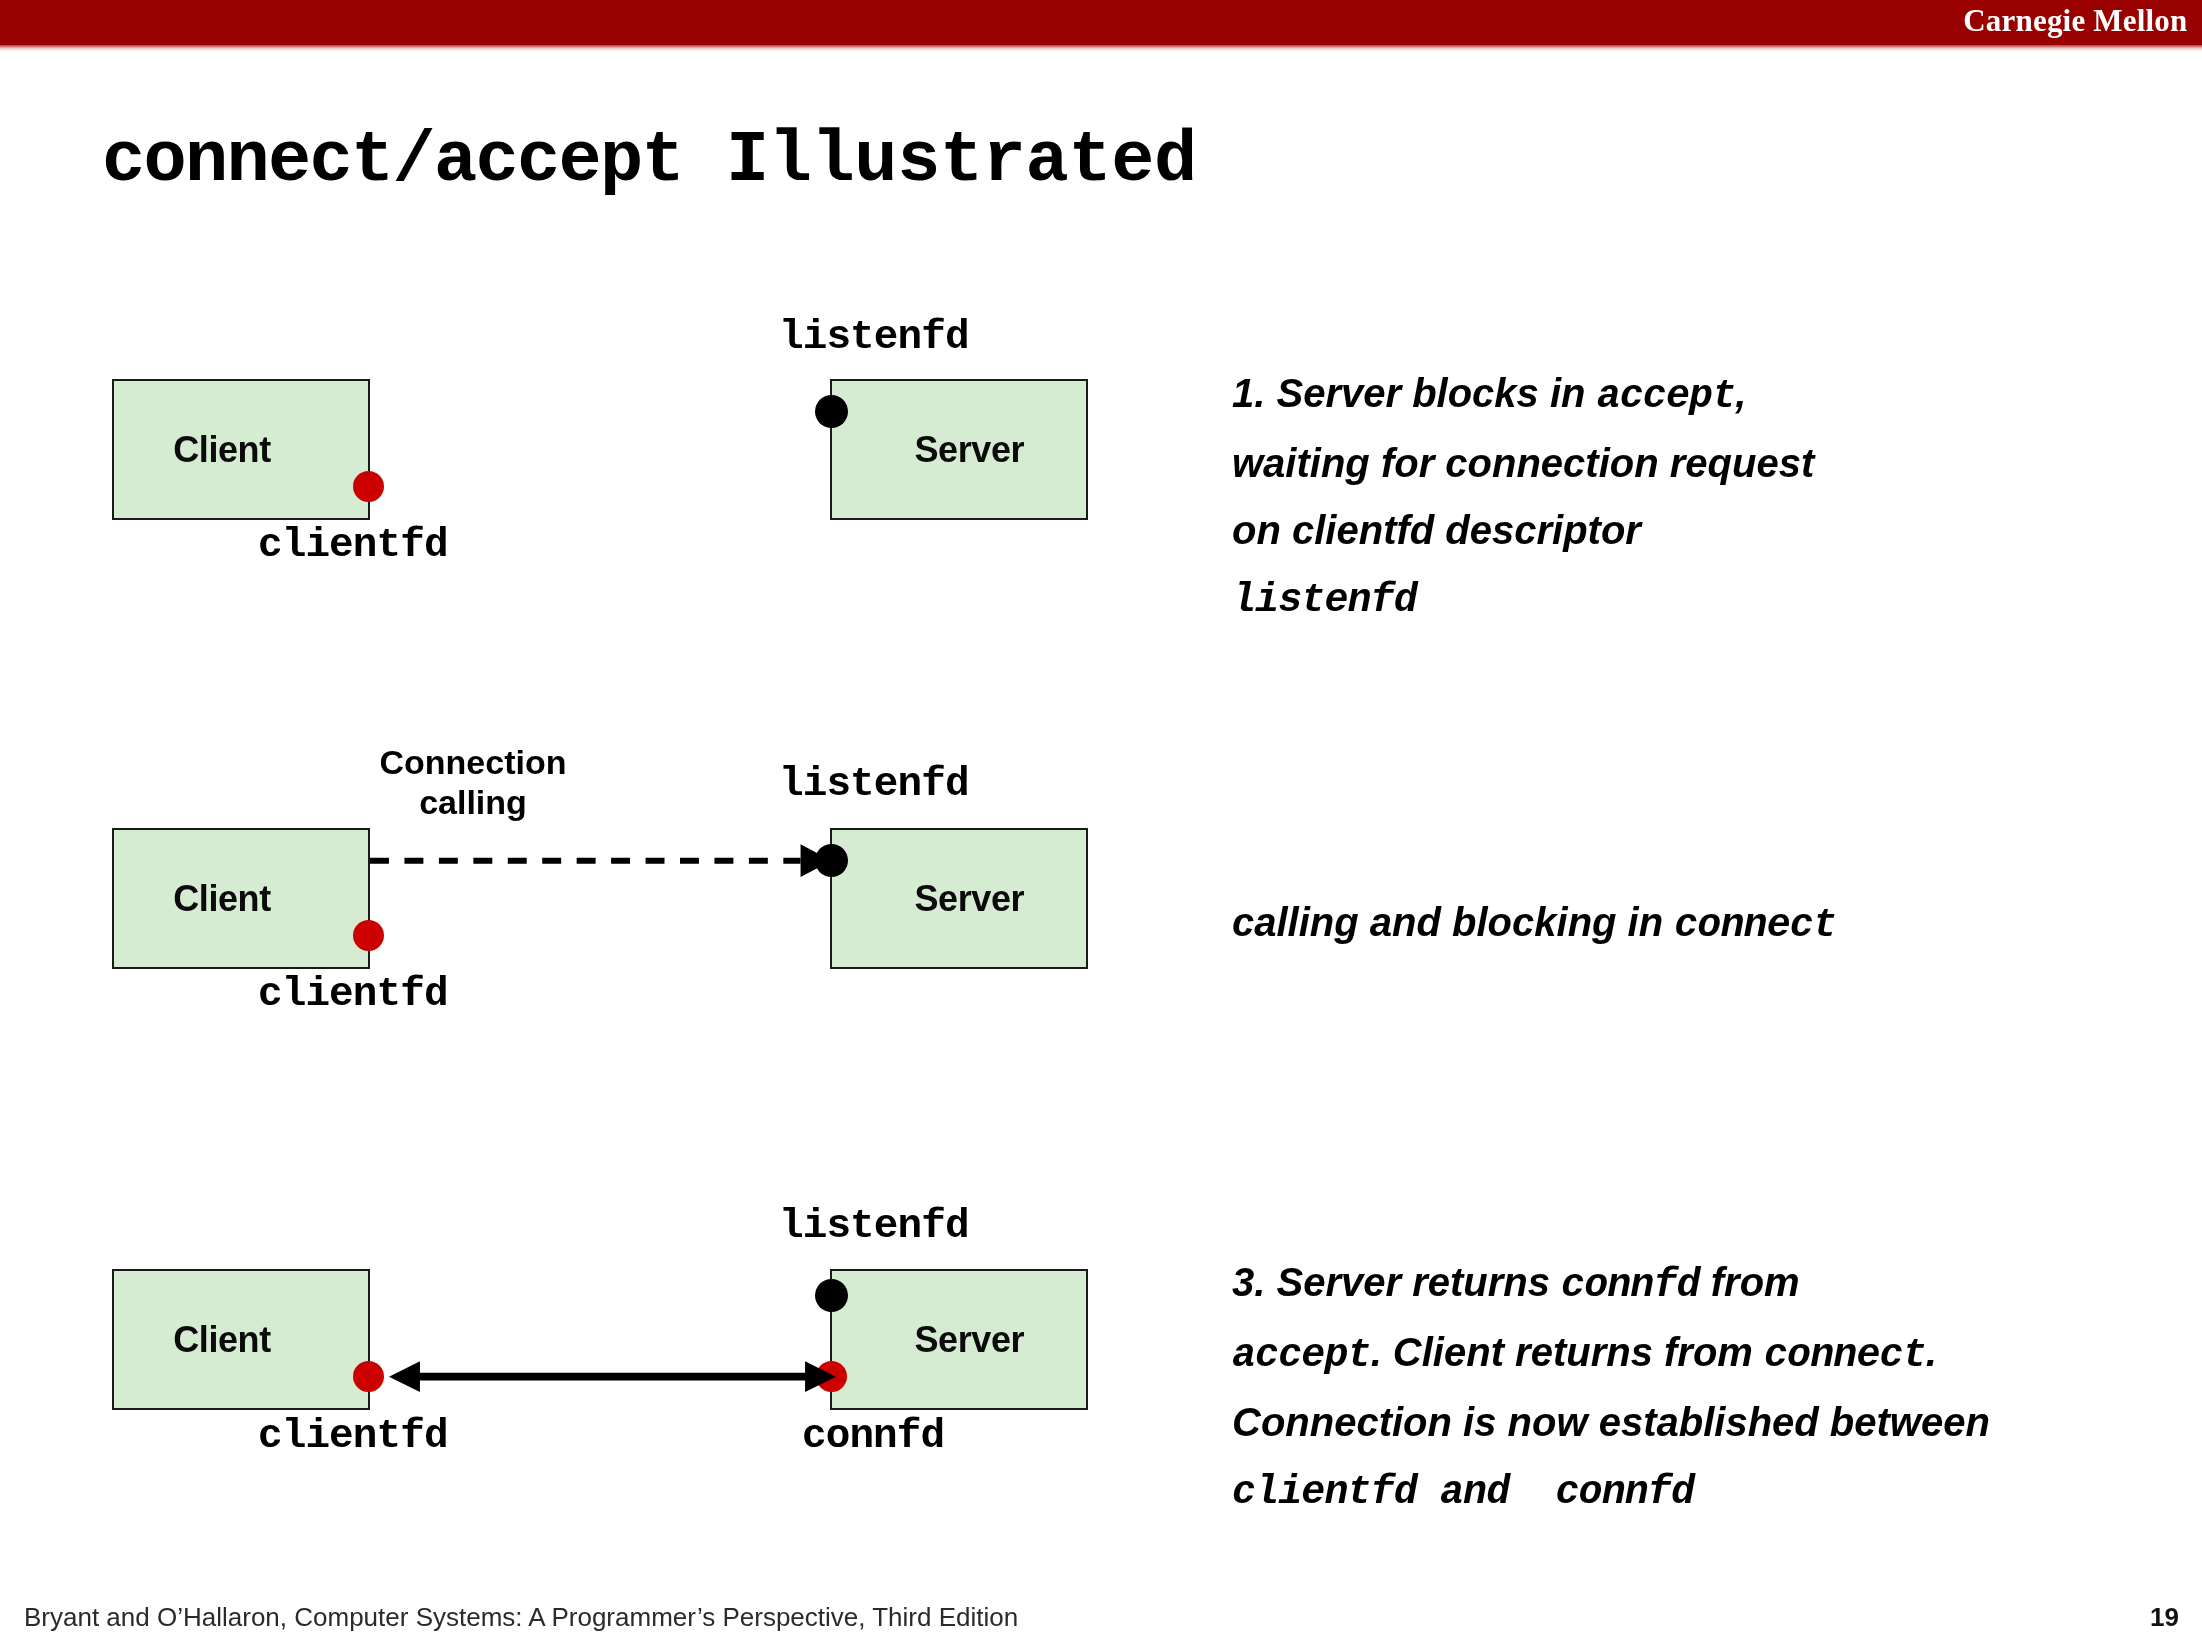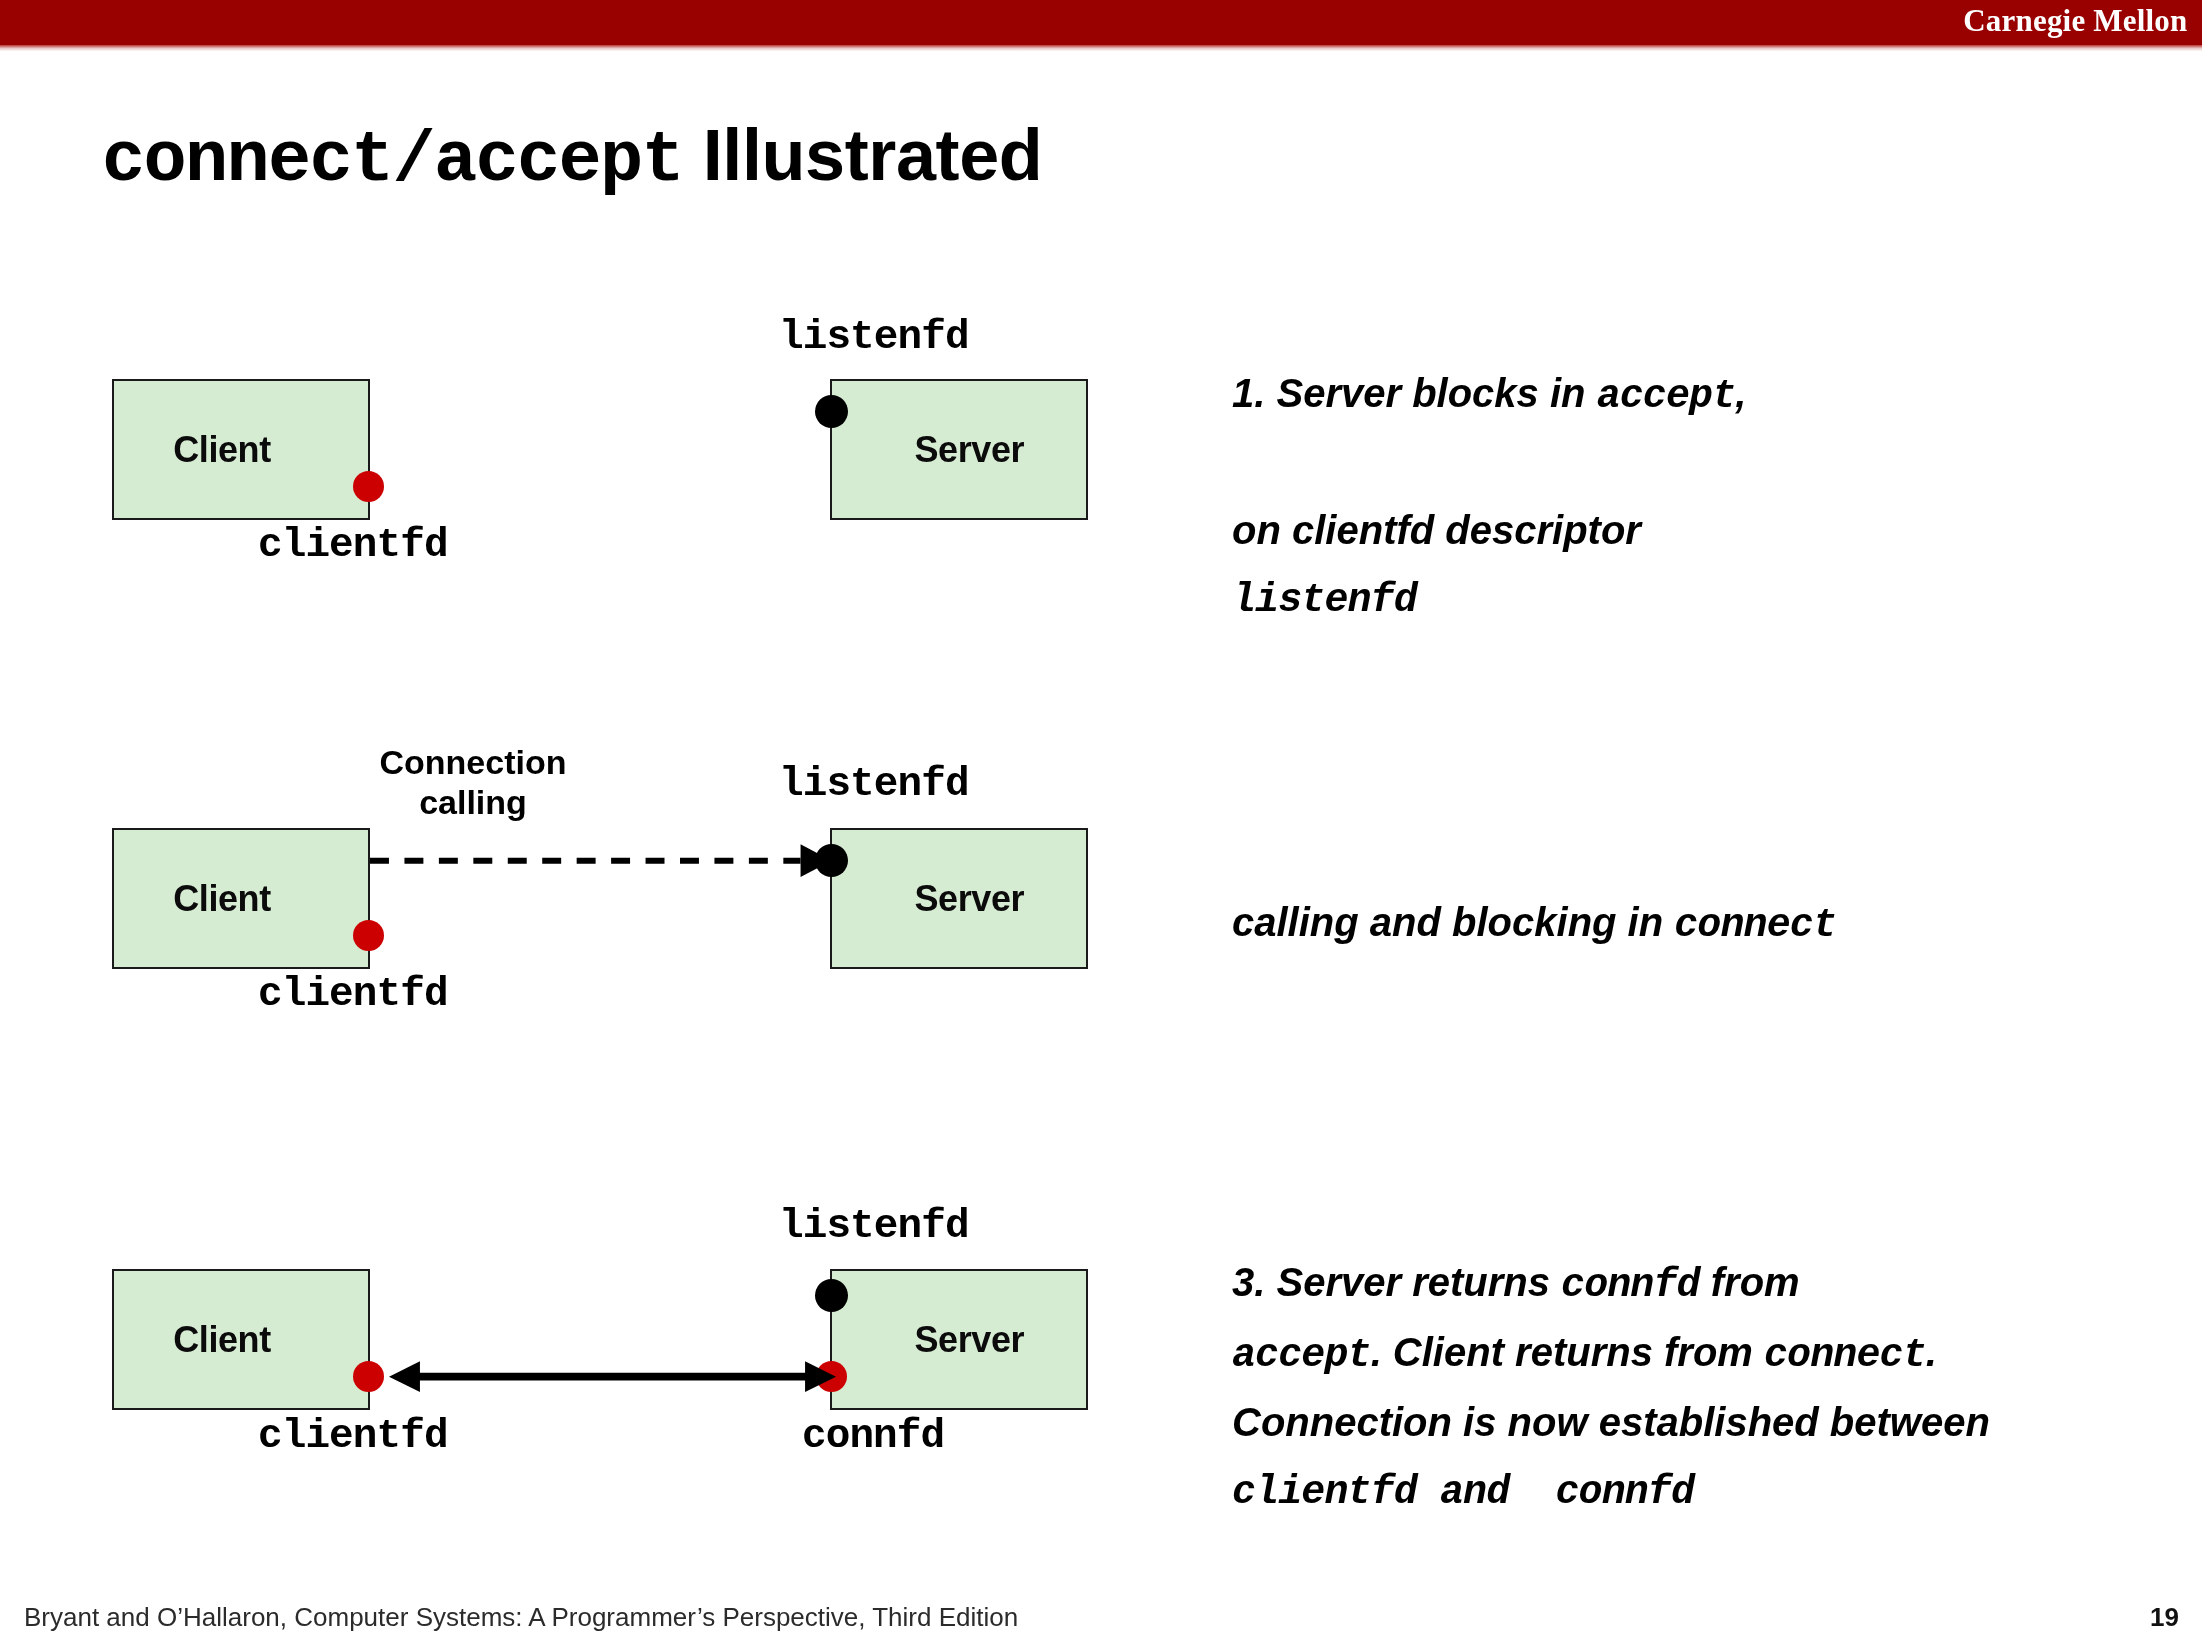--- a/index.html
+++ b/index.html
@@ -54,21 +54,21 @@
     color: #000000;
     white-space: nowrap;
     letter-spacing: -0.4px;
   }
   .slide-title .mono {
     font-family: "Liberation Mono", monospace;
     font-weight: bold;
     letter-spacing: -1.7px;
   }
   .slide-title .sans {
-    font-family: Liberation Sans, sans-serif;
+    font-family: Liberation Mono, monospace;
     font-weight: bold;
   }
 
   
   .node-box {
     position: absolute;
     background: #d6ecd2;
     border: 2.6px solid #1a1a1a;
     box-sizing: border-box;
     display: flex;
@@ -227,21 +227,21 @@
 
   <svg class="arrow-svg" style="left:389px; top:1355px;" width="447" height="45" viewBox="0 0 520 52">
     <line x1="34" y1="25" x2="486" y2="25" stroke="#000000" stroke-width="9"></line>
     <polygon points="0,25 36,7 36,43" fill="#000000"></polygon>
     <polygon points="520,25 484,7 484,43" fill="#000000"></polygon>
   </svg>
 </div>
 
 <div class="step-text" style="left:1232px; top:360px;">
   <span>1. Server blocks in <span class="code">accept</span>,</span><br>
-  <br>
+  <span>waiting for connection request</span><br>
   <span>on clientfd descriptor</span><br>
   <span class="code">listenfd</span>
 </div>
 
 <div class="step-text" style="left:1232px; top:822px;">
   <br>
   <span>calling and blocking in <span class="code">connect</span></span>
 </div>
 
 <div class="step-text" style="left:1232px; top:1249px;">

